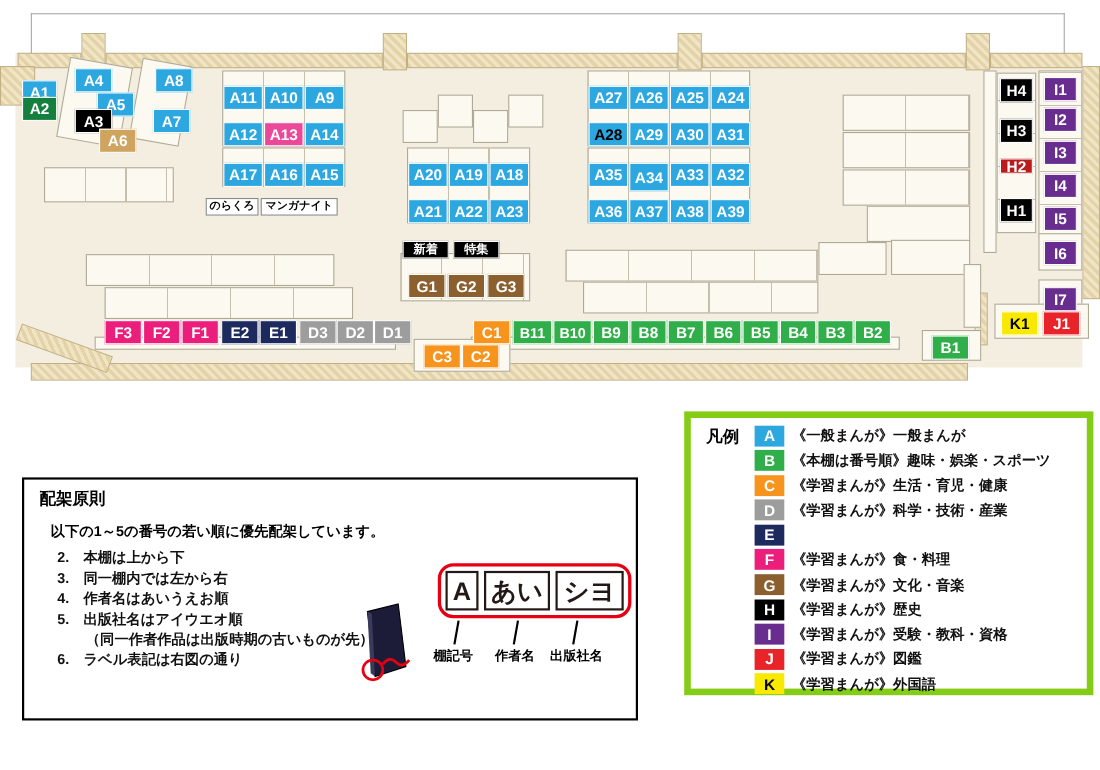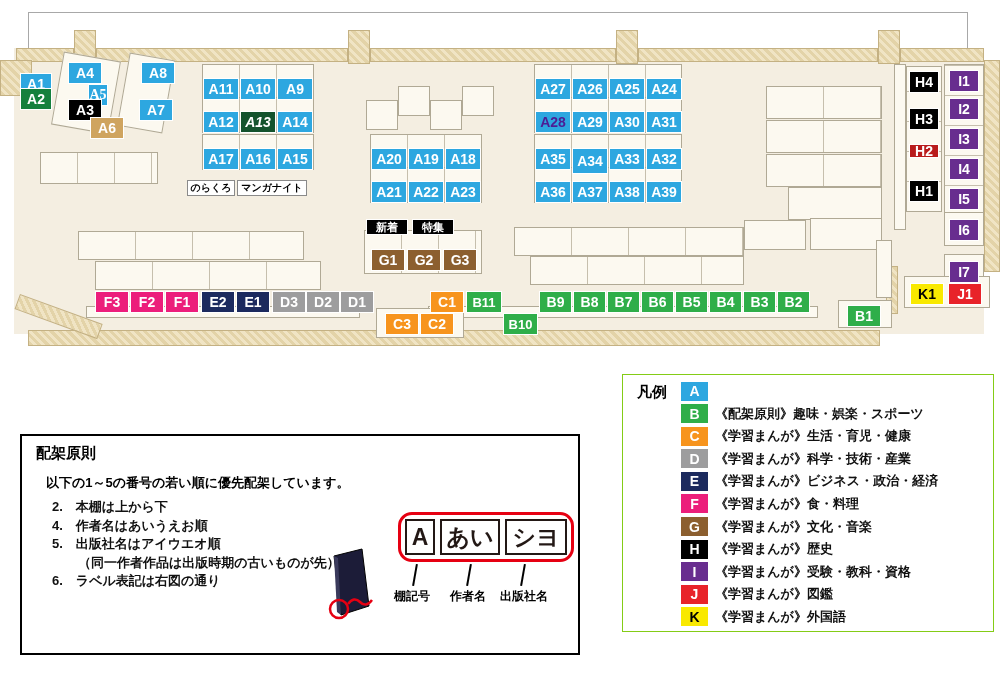--- a/index.html
+++ b/index.html
@@ -25,21 +25,21 @@
   .hd  { background-image:repeating-linear-gradient(0deg,transparent 0 29px,#c6bfad 29px 30px); }
 
   .maplabel {
     position:absolute; display:flex; align-items:center; justify-content:center;
     font-weight:bold; font-size:14px; line-height:1; border:1px solid #ffffff;
     white-space:nowrap;
   }
 
   
   .legend { position:absolute; left:622px; top:374px; width:372px; height:258px;
-            background:#fff; border:1px solid #84cc16; }
+            background:#fff; border:6px solid #84cc16; }
   .legend-title { position:absolute; left:14px; top:8px; font-size:15px; font-weight:bold; }
   .lg-rows { position:absolute; left:58px; top:6px; }
   .lg-row { display:flex; align-items:center; gap:7px; height:20px; margin-bottom:2.6px; }
   .lg-chip { width:27px; height:19px; display:flex; align-items:center; justify-content:center;
              font-weight:bold; font-size:14px; flex:0 0 27px; }
   .lg-text { font-size:13px; font-weight:bold; white-space:nowrap; color:#111; }
 
   
   .principles { position:absolute; left:20px; top:434px; width:560px; height:221px;
                 background:#fff; border:2px solid #000; }
@@ -119,47 +119,47 @@
   <div class="shelf" style="left:944px;top:212px;width:40px;height:34px;"></div>
   <div class="shelf" style="left:944px;top:254px;width:40px;height:34px;"></div>
   <div class="shelf" style="left:904px;top:276px;width:86px;height:32px;"></div>
   <div class="shelf" style="left:838px;top:300px;width:54px;height:28px;"></div>
   <div class="shelf" style="left:876px;top:240px;width:16px;height:58px;"></div>
 
   <div id="map-labels" style="position:absolute;inset:0;">
       <div class="maplabel" style="left: 20px; top: 73px; width: 32px; height: 22px; background: rgb(45, 167, 224); color: rgb(255, 255, 255);">A1</div>
       <div class="maplabel" style="left: 20px; top: 88px; width: 32px; height: 22px; background: #15803d; color: rgb(255, 255, 255);">A2</div>
       <div class="maplabel" style="left: 68px; top: 62px; width: 34px; height: 22px; background: rgb(45, 167, 224); color: rgb(255, 255, 255);">A4</div>
-      <div class="maplabel" style="left: 88px; top: 84px; width: 20px; height: 22px; background: rgb(45, 167, 224); color: rgb(255, 255, 255); font-family: Liberation Serif, serif;">A5</div>
+      <div class="maplabel" style="left: 88px; top: 84px; width: 34px; height: 22px; background: rgb(45, 167, 224); color: rgb(255, 255, 255);">A5</div>
       <div class="maplabel" style="left: 68px; top: 99px; width: 34px; height: 22px; background: #000000; color: rgb(255, 255, 255);">A3</div>
       <div class="maplabel" style="left: 90px; top: 117px; width: 34px; height: 22px; background: rgb(207, 164, 95); color: rgb(255, 255, 255);">A6</div>
       <div class="maplabel" style="left: 141px; top: 62px; width: 34px; height: 22px; background: rgb(45, 167, 224); color: rgb(255, 255, 255);">A8</div>
       <div class="maplabel" style="left: 139px; top: 99px; width: 34px; height: 22px; background: rgb(45, 167, 224); color: rgb(255, 255, 255);">A7</div>
       <div class="maplabel" style="left: 203px; top: 78px; width: 36px; height: 22px; background: rgb(45, 167, 224); color: rgb(255, 255, 255);">A11</div>
       <div class="maplabel" style="left: 240px; top: 78px; width: 36px; height: 22px; background: rgb(45, 167, 224); color: rgb(255, 255, 255);">A10</div>
       <div class="maplabel" style="left: 277px; top: 78px; width: 36px; height: 22px; background: rgb(45, 167, 224); color: rgb(255, 255, 255);">A9</div>
       <div class="maplabel" style="left: 203px; top: 111px; width: 36px; height: 22px; background: rgb(45, 167, 224); color: rgb(255, 255, 255);">A12</div>
-      <div class="maplabel" style="left: 240px; top: 111px; width: 36px; height: 22px; background: #14532d; color: rgb(255, 255, 255); font-style: italic;">A13</div>
+      <div class="maplabel" style="left: 240px; top: 111px; width: 36px; height: 22px; background: #ec4899; color: rgb(255, 255, 255);">A13</div>
       <div class="maplabel" style="left: 277px; top: 111px; width: 36px; height: 22px; background: rgb(45, 167, 224); color: rgb(255, 255, 255);">A14</div>
       <div class="maplabel" style="left: 203px; top: 148px; width: 36px; height: 22px; background: rgb(45, 167, 224); color: rgb(255, 255, 255);">A17</div>
       <div class="maplabel" style="left: 240px; top: 148px; width: 36px; height: 22px; background: rgb(45, 167, 224); color: rgb(255, 255, 255);">A16</div>
       <div class="maplabel" style="left: 277px; top: 148px; width: 36px; height: 22px; background: rgb(45, 167, 224); color: rgb(255, 255, 255);">A15</div>
       <div class="maplabel" style="left: 187px; top: 180px; width: 48px; height: 16px; background: rgb(255, 255, 255); color: rgb(0, 0, 0); font-size: 10px; border-color: rgb(138, 138, 138);">のらくろ</div>
       <div class="maplabel" style="left: 237px; top: 180px; width: 70px; height: 16px; background: rgb(255, 255, 255); color: rgb(0, 0, 0); font-size: 10px; border-color: rgb(138, 138, 138);">マンガナイト</div>
       <div class="maplabel" style="left: 371px; top: 148px; width: 36px; height: 22px; background: rgb(45, 167, 224); color: rgb(255, 255, 255);">A20</div>
       <div class="maplabel" style="left: 408px; top: 148px; width: 36px; height: 22px; background: rgb(45, 167, 224); color: rgb(255, 255, 255);">A19</div>
       <div class="maplabel" style="left: 445px; top: 148px; width: 36px; height: 22px; background: rgb(45, 167, 224); color: rgb(255, 255, 255);">A18</div>
       <div class="maplabel" style="left: 371px; top: 181px; width: 36px; height: 22px; background: rgb(45, 167, 224); color: rgb(255, 255, 255);">A21</div>
       <div class="maplabel" style="left: 408px; top: 181px; width: 36px; height: 22px; background: rgb(45, 167, 224); color: rgb(255, 255, 255);">A22</div>
       <div class="maplabel" style="left: 445px; top: 181px; width: 36px; height: 22px; background: rgb(45, 167, 224); color: rgb(255, 255, 255);">A23</div>
       <div class="maplabel" style="left: 535px; top: 78px; width: 36px; height: 22px; background: rgb(45, 167, 224); color: rgb(255, 255, 255);">A27</div>
       <div class="maplabel" style="left: 572px; top: 78px; width: 36px; height: 22px; background: rgb(45, 167, 224); color: rgb(255, 255, 255);">A26</div>
       <div class="maplabel" style="left: 609px; top: 78px; width: 36px; height: 22px; background: rgb(45, 167, 224); color: rgb(255, 255, 255);">A25</div>
       <div class="maplabel" style="left: 646px; top: 78px; width: 36px; height: 22px; background: rgb(45, 167, 224); color: rgb(255, 255, 255);">A24</div>
-      <div class="maplabel" style="left: 535px; top: 111px; width: 36px; height: 22px; background: rgb(45, 167, 224); color: #4c1d95;">A28</div>
+      <div class="maplabel" style="left: 535px; top: 111px; width: 36px; height: 22px; background: rgb(45, 167, 224); color: #000000;">A28</div>
       <div class="maplabel" style="left: 572px; top: 111px; width: 36px; height: 22px; background: rgb(45, 167, 224); color: rgb(255, 255, 255);">A29</div>
       <div class="maplabel" style="left: 609px; top: 111px; width: 36px; height: 22px; background: rgb(45, 167, 224); color: rgb(255, 255, 255);">A30</div>
       <div class="maplabel" style="left: 646px; top: 111px; width: 36px; height: 22px; background: rgb(45, 167, 224); color: rgb(255, 255, 255);">A31</div>
       <div class="maplabel" style="left: 535px; top: 148px; width: 36px; height: 22px; background: rgb(45, 167, 224); color: rgb(255, 255, 255);">A35</div>
       <div class="maplabel" style="left: 572px; top: 148px; width: 36px; height: 26px; background: rgb(45, 167, 224); color: rgb(255, 255, 255);">A34</div>
       <div class="maplabel" style="left: 609px; top: 148px; width: 36px; height: 22px; background: rgb(45, 167, 224); color: rgb(255, 255, 255);">A33</div>
       <div class="maplabel" style="left: 646px; top: 148px; width: 36px; height: 22px; background: rgb(45, 167, 224); color: rgb(255, 255, 255);">A32</div>
       <div class="maplabel" style="left: 535px; top: 181px; width: 36px; height: 22px; background: rgb(45, 167, 224); color: rgb(255, 255, 255);">A36</div>
       <div class="maplabel" style="left: 572px; top: 181px; width: 36px; height: 22px; background: rgb(45, 167, 224); color: rgb(255, 255, 255);">A37</div>
       <div class="maplabel" style="left: 609px; top: 181px; width: 36px; height: 22px; background: rgb(45, 167, 224); color: rgb(255, 255, 255);">A38</div>
@@ -172,21 +172,21 @@
       <div class="maplabel" style="left: 95px; top: 291px; width: 34px; height: 22px; background: rgb(236, 30, 123); color: rgb(255, 255, 255);">F3</div>
       <div class="maplabel" style="left: 130px; top: 291px; width: 34px; height: 22px; background: rgb(236, 30, 123); color: rgb(255, 255, 255);">F2</div>
       <div class="maplabel" style="left: 165px; top: 291px; width: 34px; height: 22px; background: rgb(236, 30, 123); color: rgb(255, 255, 255);">F1</div>
       <div class="maplabel" style="left: 201px; top: 291px; width: 34px; height: 22px; background: rgb(28, 42, 94); color: rgb(255, 255, 255);">E2</div>
       <div class="maplabel" style="left: 236px; top: 291px; width: 34px; height: 22px; background: rgb(28, 42, 94); color: rgb(255, 255, 255);">E1</div>
       <div class="maplabel" style="left: 272px; top: 291px; width: 34px; height: 22px; background: rgb(157, 157, 158); color: rgb(255, 255, 255);">D3</div>
       <div class="maplabel" style="left: 306px; top: 291px; width: 34px; height: 22px; background: rgb(157, 157, 158); color: rgb(255, 255, 255);">D2</div>
       <div class="maplabel" style="left: 340px; top: 291px; width: 34px; height: 22px; background: rgb(157, 157, 158); color: rgb(255, 255, 255);">D1</div>
       <div class="maplabel" style="left: 430px; top: 291px; width: 34px; height: 22px; background: rgb(247, 148, 29); color: rgb(255, 255, 255);">C1</div>
       <div class="maplabel" style="left: 466px; top: 291px; width: 36px; height: 22px; background: rgb(47, 174, 73); color: rgb(255, 255, 255); font-size: 13px;">B11</div>
-      <div class="maplabel" style="left: 503px; top: 291px; width: 35px; height: 22px; background: rgb(47, 174, 73); color: rgb(255, 255, 255); font-size: 13px; margin-top: 22px;">B10</div>
+      <div class="maplabel" style="left: 503px; top: 291px; width: 35px; height: 22px; background: rgb(47, 174, 73); color: rgb(255, 255, 255); font-size: 13px;">B10</div>
       <div class="maplabel" style="left: 539px; top: 291px; width: 33px; height: 22px; background: rgb(47, 174, 73); color: rgb(255, 255, 255);">B9</div>
       <div class="maplabel" style="left: 573px; top: 291px; width: 33px; height: 22px; background: rgb(47, 174, 73); color: rgb(255, 255, 255);">B8</div>
       <div class="maplabel" style="left: 607px; top: 291px; width: 33px; height: 22px; background: rgb(47, 174, 73); color: rgb(255, 255, 255);">B7</div>
       <div class="maplabel" style="left: 641px; top: 291px; width: 33px; height: 22px; background: rgb(47, 174, 73); color: rgb(255, 255, 255);">B6</div>
       <div class="maplabel" style="left: 675px; top: 291px; width: 33px; height: 22px; background: rgb(47, 174, 73); color: rgb(255, 255, 255);">B5</div>
       <div class="maplabel" style="left: 709px; top: 291px; width: 33px; height: 22px; background: rgb(47, 174, 73); color: rgb(255, 255, 255);">B4</div>
       <div class="maplabel" style="left: 743px; top: 291px; width: 33px; height: 22px; background: rgb(47, 174, 73); color: rgb(255, 255, 255);">B3</div>
       <div class="maplabel" style="left: 777px; top: 291px; width: 33px; height: 22px; background: rgb(47, 174, 73); color: rgb(255, 255, 255);">B2</div>
       <div class="maplabel" style="left: 385px; top: 313px; width: 34px; height: 22px; background: rgb(247, 148, 29); color: rgb(255, 255, 255);">C3</div>
       <div class="maplabel" style="left: 420px; top: 313px; width: 34px; height: 22px; background: rgb(247, 148, 29); color: rgb(255, 255, 255);">C2</div>
@@ -205,36 +205,36 @@
       <div class="maplabel" style="left: 910px; top: 283px; width: 34px; height: 22px; background: rgb(249, 233, 0); color: rgb(0, 0, 0);">K1</div>
       <div class="maplabel" style="left: 948px; top: 283px; width: 34px; height: 22px; background: rgb(232, 35, 41); color: rgb(255, 255, 255);">J1</div>
     </div>
 </div>
 
 <div class="legend">
   <div class="legend-title">凡例</div>
   <div class="lg-rows" id="legend-rows">
       <div class="lg-row">
         <span class="lg-chip" style="background: rgb(45, 167, 224); color: rgb(255, 255, 255);">A</span>
+        <span class="lg-text">《一般まんが》一般まんが</span>
       </div>
       <div class="lg-row">
         <span class="lg-chip" style="background: rgb(47, 174, 73); color: rgb(255, 255, 255);">B</span>
-        <span class="lg-text">《配架原則》趣味・娯楽・スポーツ</span>
+        <span class="lg-text">《本棚は番号順》趣味・娯楽・スポーツ</span>
       </div>
       <div class="lg-row">
         <span class="lg-chip" style="background: rgb(247, 148, 29); color: rgb(255, 255, 255);">C</span>
         <span class="lg-text">《学習まんが》生活・育児・健康</span>
       </div>
       <div class="lg-row">
         <span class="lg-chip" style="background: rgb(157, 157, 158); color: rgb(255, 255, 255);">D</span>
         <span class="lg-text">《学習まんが》科学・技術・産業</span>
       </div>
       <div class="lg-row">
         <span class="lg-chip" style="background: rgb(28, 42, 94); color: rgb(255, 255, 255);">E</span>
-        <span class="lg-text">《学習まんが》ビジネス・政治・経済</span>
       </div>
       <div class="lg-row">
         <span class="lg-chip" style="background: rgb(236, 30, 123); color: rgb(255, 255, 255);">F</span>
         <span class="lg-text">《学習まんが》食・料理</span>
       </div>
       <div class="lg-row">
         <span class="lg-chip" style="background: rgb(140, 95, 47); color: rgb(255, 255, 255);">G</span>
         <span class="lg-text">《学習まんが》文化・音楽</span>
       </div>
       <div class="lg-row">
@@ -254,20 +254,21 @@
         <span class="lg-text">《学習まんが》外国語</span>
       </div>
     </div>
 </div>
 
 <div class="principles">
   <div class="pr-title">配架原則</div>
   <div class="pr-intro">以下の1～5の番号の若い順に優先配架しています。</div>
   <div class="rules" id="rules-list">
       <div class="rule-line">2.　本棚は上から下</div>
+      <div class="rule-line">3.　同一棚内では左から右</div>
       <div class="rule-line">4.　作者名はあいうえお順</div>
       <div class="rule-line">5.　出版社名はアイウエオ順</div>
       <div class="rule-line">　　（同一作者作品は出版時期の古いものが先）</div>
       <div class="rule-line">6.　ラベル表記は右図の通り</div>
     </div>
 
   <svg class="abs" style="left:300px;top:110px;" width="58" height="76" viewBox="0 0 58 76">
     <path d="M12 10 L40 3 L47 60 L19 69 Z" fill="#1c1c38" stroke="#000" stroke-width="1"></path>
     <path d="M12 10 L15 66 L19 69 L16 12 Z" fill="#3a3a5c"></path>
     <circle cx="17" cy="63" r="9" fill="none" stroke="#e60012" stroke-width="2.5"></circle>

